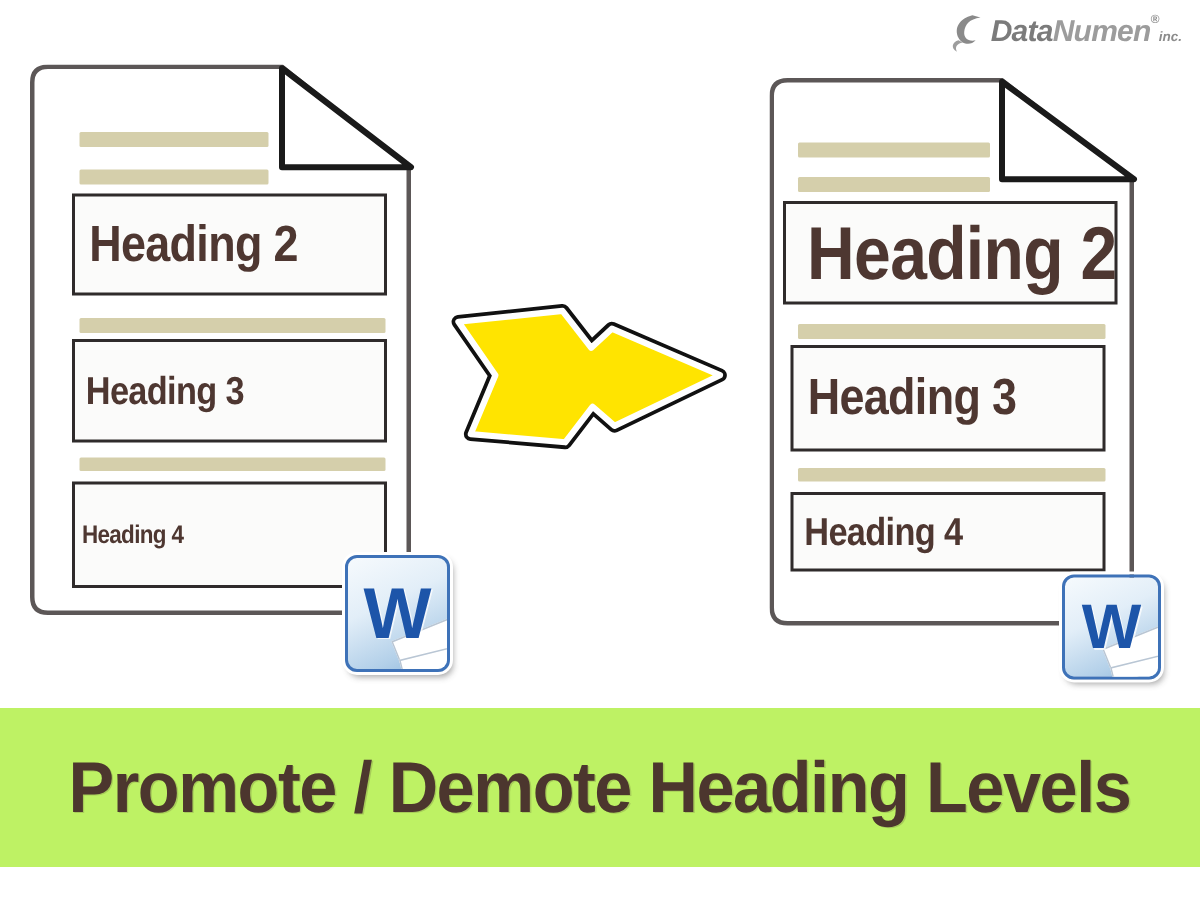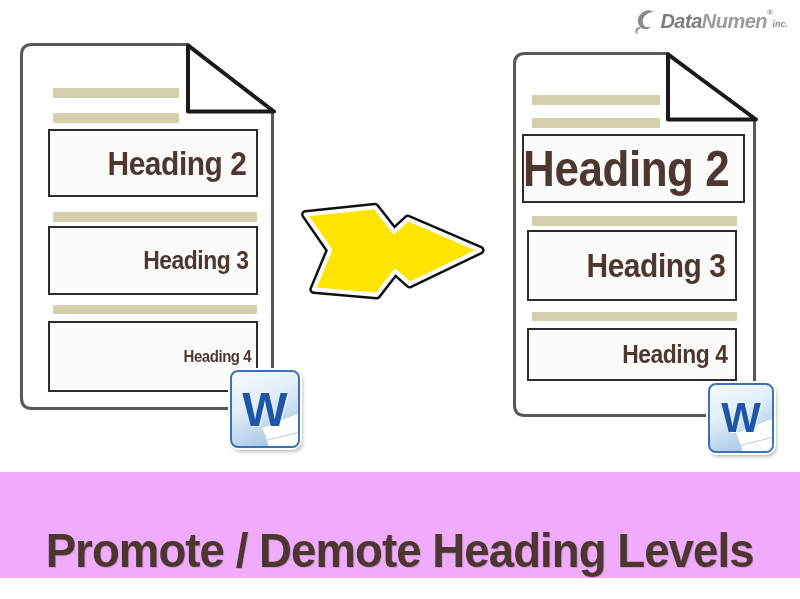--- a/index.html
+++ b/index.html
@@ -41,21 +41,21 @@
     background: #d5cfab;
     border-radius: 1px;
   }
 
   .hbox {
     position: absolute;
     background: #fbfbfa;
     border: 2px solid #2f2b2b;
     display: flex;
     align-items: center;
-    justify-content: flex-end;
+    justify-content: flex-start;
     color: #4e3731;
     font-weight: bold;
     white-space: nowrap;
   }
   .hbox .condense { display: inline-block; transform: scaleX(0.88); letter-spacing: -0.5px; }
 
   
   .doc-before .bar-1 { left: 33px; top: 45px;  width: 126px; height: 10px; }
   .doc-before .bar-2 { left: 33px; top: 70px;  width: 126px; height: 10px; }
   .doc-before .box-h2 { left: 28px; top: 86px;  width: 210px; height: 68px; font-size: 34px; }
@@ -106,23 +106,23 @@
   .sheet-2 { width: 46px; height: 22px; right: -16px; bottom: -10px; transform: rotate(-14deg); }
 
   
   .arrow-wrap { position: absolute; left: 296px; top: 199px; width: 200px; height: 105px; }
 
   
   .banner {
     position: absolute;
     left: 0; top: 472px;
     width: 800px; height: 106px;
-    background: #f0abfc;
-    display: flex;
-    align-items: flex-end;
+    background: #bef264;
+    display: flex;
+    align-items: center;
     justify-content: center;
   }
   .banner-title {
     font-size: 48px;
     font-weight: bold;
     color: #4c362e;
     letter-spacing: -1px;
     white-space: nowrap;
     transform: scaleX(0.95);
     text-shadow: 1px 1px 0 rgba(76,54,46,0.2);

